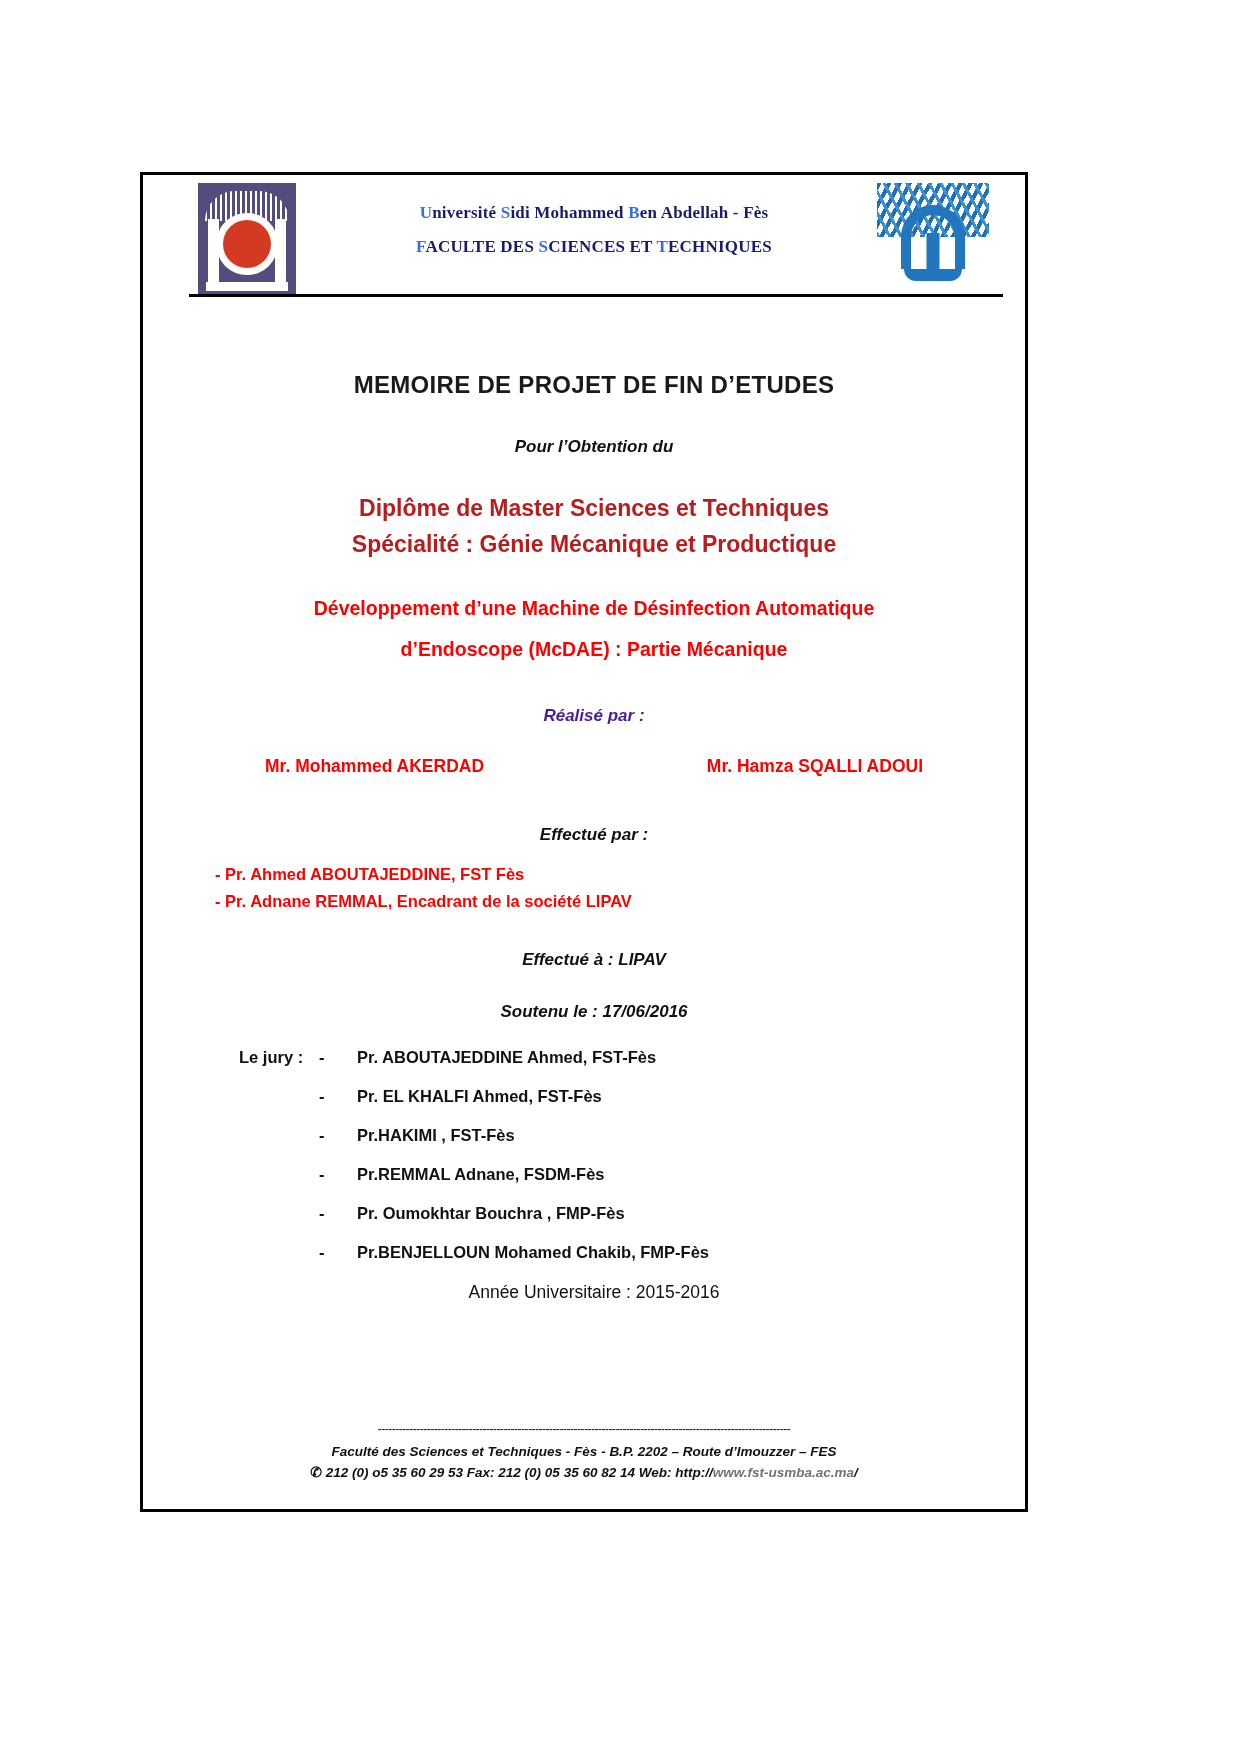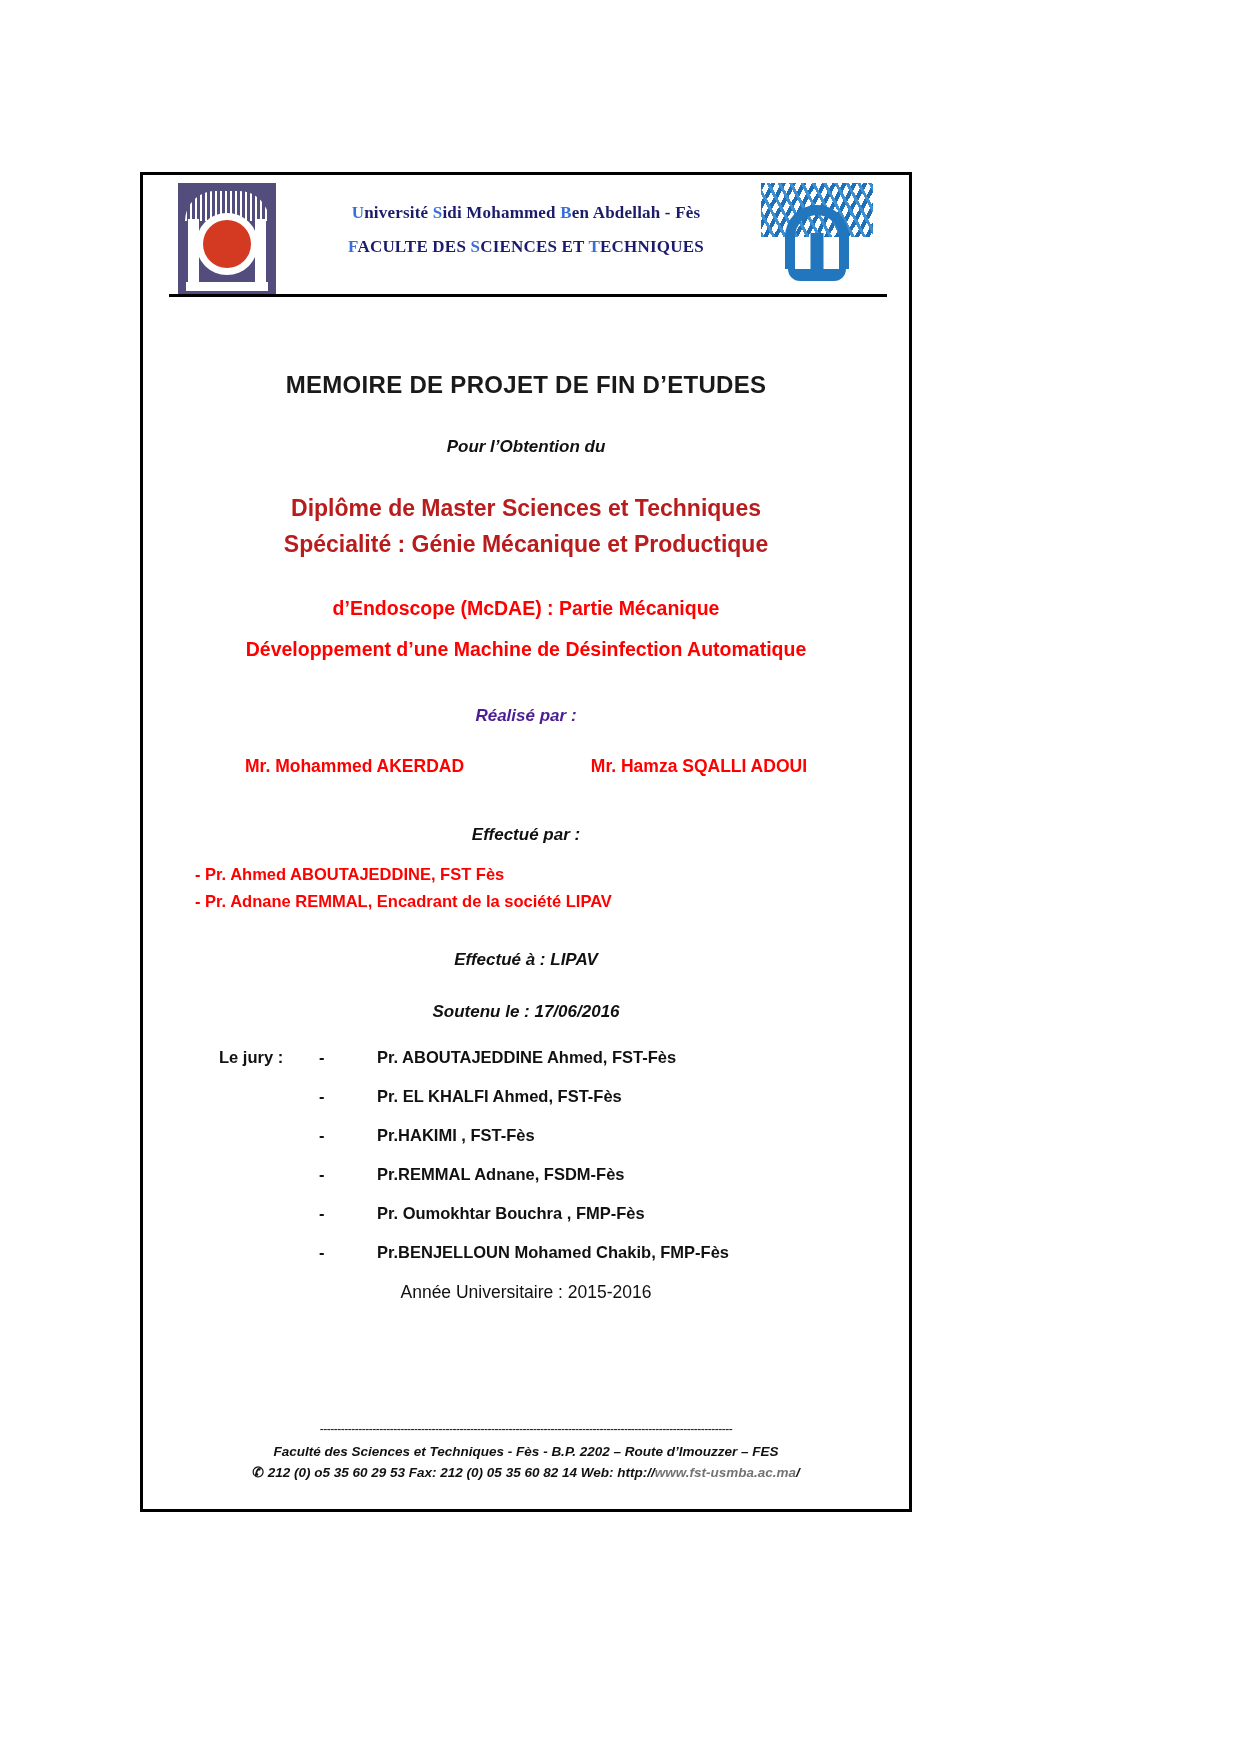--- a/index.html
+++ b/index.html
@@ -10,26 +10,27 @@
   body {
     width: 1241px;
     height: 1754px;
     font-family: "Liberation Sans", sans-serif;
     position: relative;
   }
   .page {
     position: absolute;
     left: 140px;
     top: 172px;
-    width: 772px;
+    width: 888px;
     height: 1340px;
     border: 3px solid #000000;
     background: #ffffff;
     box-sizing: border-box;
     overflow: hidden;
+    padding-left: 20px;
   }
   
   .header {
     position: relative;
     height: 124px;
   }
   .logo-left {
     position: absolute;
     left: 35px;
     top: 8px;
@@ -253,21 +254,20 @@
     text-align: left;
     padding-left: 42px;
     font-size: 16.5px;
     font-weight: bold;
     color: #111111;
   }
   .jury-row {
     display: flex;
     align-items: baseline;
     margin-bottom: 20px;
-    gap: 20px;
   }
   .jury-label {
     width: 80px;
     flex: none;
   }
   .jury-dash {
     width: 38px;
     flex: none;
     text-align: left;
   }
@@ -343,22 +343,22 @@
     <div class="t-main">MEMOIRE DE PROJET DE FIN D’ETUDES</div>
 
     <div class="t-sub">Pour l’Obtention du</div>
 
     <div class="t-diplome">
       <div>Diplôme de Master Sciences et Techniques</div>
       <div>Spécialité : Génie Mécanique et Productique</div>
     </div>
 
     <div class="t-theme">
+      <div>Développement d’une Machine de Désinfection Automatique</div>
       <div>d’Endoscope (McDAE) : Partie Mécanique</div>
-      <div>Développement d’une Machine de Désinfection Automatique</div>
     </div>
 
     <div class="t-realise">Réalisé par :</div>
 
     <div class="authors">
       <div>Mr. Mohammed AKERDAD</div>
       <div>Mr. Hamza SQALLI ADOUI</div>
     </div>
 
     <div class="t-encadre">Effectué par :</div>

